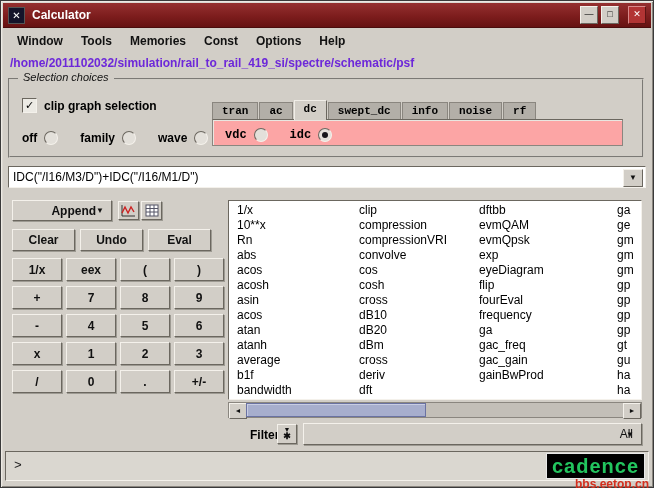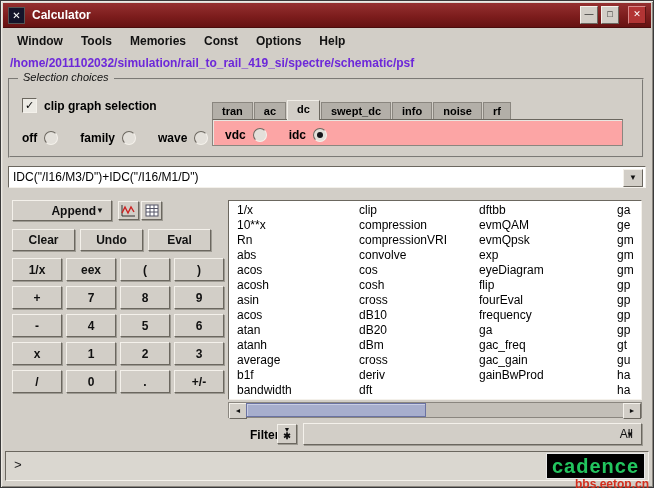--- a/index.html
+++ b/index.html
@@ -40,21 +40,21 @@
     border:1px solid;border-color:#6b675f #f4f1eb #f4f1eb #6b675f;
     font-size:11px;line-height:12px;text-align:center;color:#000;}
   .check-label{font-weight:bold;font-size:12px;margin-left:7px;}
   .radio-row{position:absolute;display:flex;align-items:center;font-weight:bold;font-size:12px;}
   .mode-radios{left:12px;top:51px;}
   .radio{width:12px;height:12px;border-radius:50%;background:#e3e0da;margin:0 22px 0 7px;
     border:1px solid;border-color:#6b675f #f4f1eb #f4f1eb #6b675f;position:relative;}
   .radio.on::after{content:"";position:absolute;left:3px;top:3px;width:6px;height:6px;
     border-radius:50%;background:#15151a;}
   
-  .tabwidget{position:absolute;left:202px;top:20px;right:19px;}
+  .tabwidget{position:absolute;left:202px;top:20px;right:19px;font-family:Liberation Mono, monospace;}
   .tabs{display:flex;height:19px;align-items:flex-end;}
   .tab{background:#b3afa8;border:1px solid #8a867f;border-bottom:none;
     font-weight:bold;font-size:11px;padding:2px 9px 1px 9px;margin-right:1px;height:13px;}
   .tab.selected{background:#d2cec7;height:16px;margin-bottom:-1px;z-index:2;position:relative;
     border-color:#f0ede7 #6b675f transparent #f0ede7;}
   .tabpanel{border:1px solid #8a867f;border-top:1px solid #6b675f;height:27px;
     background:#fca5a5;box-sizing:border-box;position:relative;
     box-shadow:inset 1px 1px 0 #e9e6e0;}
   .dc-radios{left:12px;top:8px;}
   

